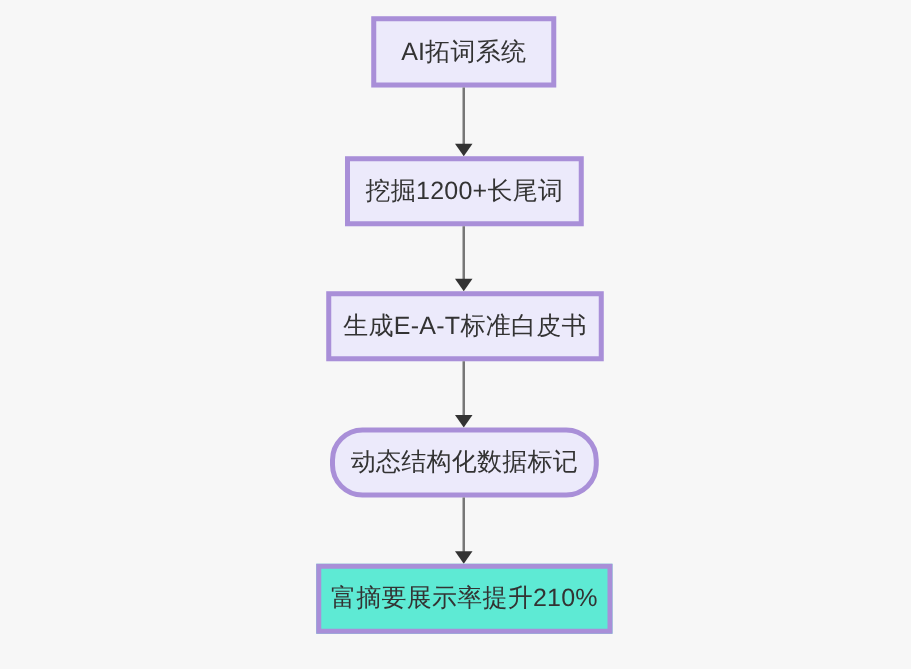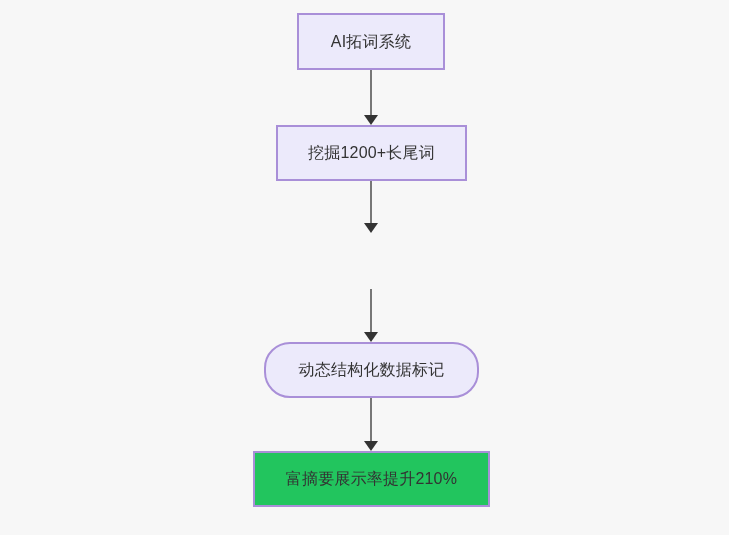--- a/index.html
+++ b/index.html
@@ -15,26 +15,26 @@
   }
   #flow-canvas {
     position: relative;
     width: 729px;
     height: 535px;
   }
   .node {
     position: absolute;
     box-sizing: border-box;
     background: #eceafb;
-    border: 2px solid #ec4899;
+    border: 4px solid #ec4899;
     display: flex;
     align-items: center;
     justify-content: center;
     color: #333333;
-    font-size: 16px;
+    font-size: 20px;
     line-height: 1.2;
     letter-spacing: 0.2px;
     white-space: nowrap;
   }
   .node-label {
     display: block;
   }
   .connector {
     position: absolute;
     width: 14px;
@@ -73,32 +73,35 @@
 
   <div class="node" id="node-2" style="left: 276px; top: 125px; width: 191px; height: 56px; background: rgb(236, 234, 251); border-color: rgb(169, 143, 216); color: rgb(51, 51, 51);">
     <span class="node-label">挖掘1200+长尾词</span>
   </div>
 
   <div class="connector" id="edge-2" style="left: 364px; top: 181px; height: 52px;">
     <div class="stem" style="height: 45px; background: rgb(119, 119, 119);"></div>
     <div class="head" style="border-top-color: rgb(51, 51, 51);"></div>
   </div>
 
+  <div class="node" id="node-3" style="left: 261px; top: 233px; width: 222px; height: 56px; background: rgb(236, 234, 251); border-color: rgb(169, 143, 216); color: rgb(51, 51, 51);">
+    <span class="node-label">生成E-A-T标准白皮书</span>
+  </div>
 
   <div class="connector" id="edge-3" style="left: 364px; top: 289px; height: 53px;">
     <div class="stem" style="height: 46px; background: rgb(119, 119, 119);"></div>
     <div class="head" style="border-top-color: rgb(51, 51, 51);"></div>
   </div>
 
   <div class="node" id="node-4" style="left: 264px; top: 342px; width: 215px; height: 56px; background: rgb(236, 234, 251); border-color: rgb(169, 143, 216); color: rgb(51, 51, 51); border-radius: 26px;">
     <span class="node-label">动态结构化数据标记</span>
   </div>
 
   <div class="connector" id="edge-4" style="left: 364px; top: 398px; height: 53px;">
     <div class="stem" style="height: 46px; background: rgb(119, 119, 119);"></div>
     <div class="head" style="border-top-color: rgb(51, 51, 51);"></div>
   </div>
 
-  <div class="node" id="node-5" style="left: 253px; top: 451px; width: 237px; height: 56px; background: #22c55e; border-color: rgb(169, 143, 216); color: rgb(51, 51, 51);">
+  <div class="node" id="node-5" style="left: 253px; top: 451px; width: 237px; height: 56px; background: #5eead4; border-color: rgb(169, 143, 216); color: rgb(51, 51, 51);">
     <span class="node-label">富摘要展示率提升210%</span>
   </div>
 
 </div>
 
 </body></html>

